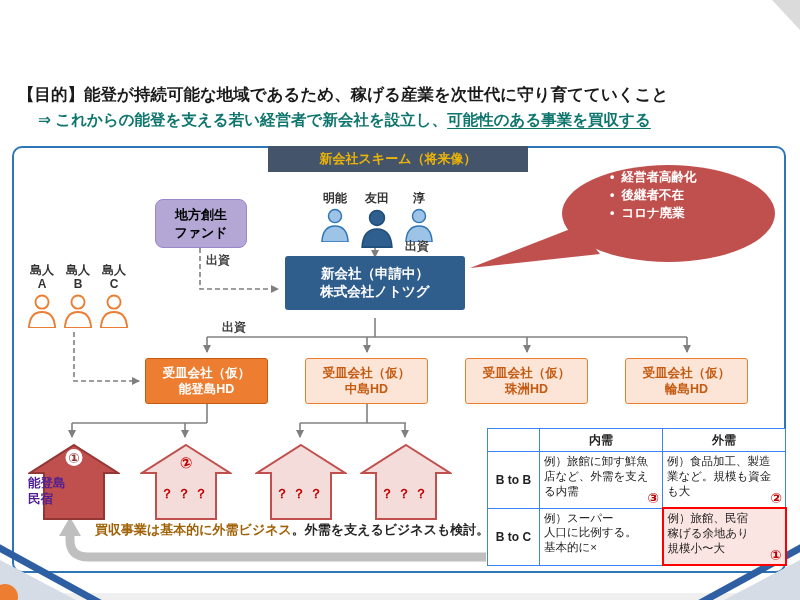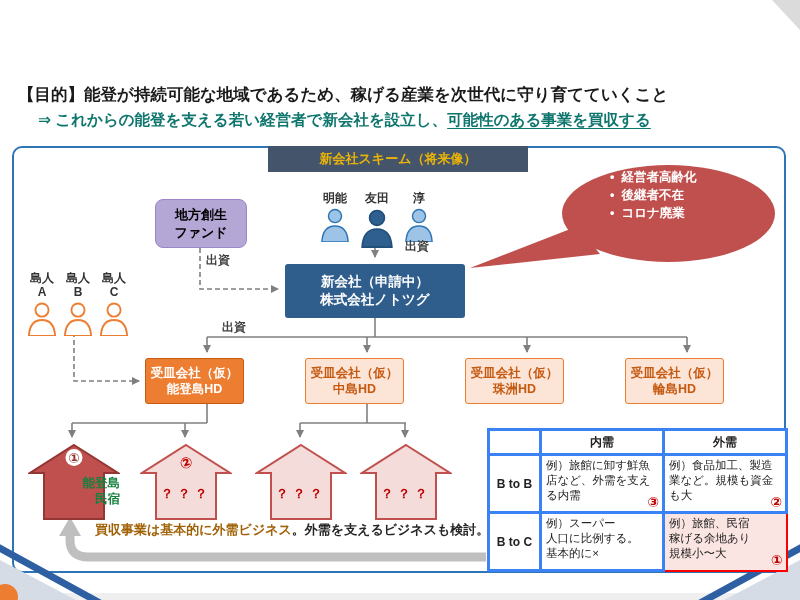--- a/index.html
+++ b/index.html
@@ -15,70 +15,70 @@
   .p2 .ul{text-decoration:underline;text-underline-offset:3px;}
 
   .frame{left:12px;top:146px;width:774px;height:427px;border:2px solid #2E75B6;
          border-radius:10px;box-sizing:border-box;z-index:1;}
   .scheme-header{left:268px;top:146px;width:260px;height:26px;background:#44546A;color:#eab308;
          display:flex;align-items:center;justify-content:center;font-size:13px;font-weight:bold;z-index:3;font-family:Liberation Mono, monospace;}
 
   .overlay{left:0;top:0;width:800px;height:600px;z-index:2;pointer-events:none;}
 
   .founders{left:316px;top:163px;width:122px;display:flex;justify-content:space-between;z-index:3;margin-top:29px;}
-  .islanders{left:24px;top:272px;width:108px;display:flex;justify-content:center;z-index:3;}
+  .islanders{left:24px;top:264px;width:108px;display:flex;justify-content:center;z-index:3;}
   .person{display:flex;flex-direction:column;align-items:center;width:38px;}
   .plabel{font-size:12px;font-weight:bold;color:#333;text-align:center;line-height:1.15;margin-bottom:2px;}
   .p-side path,.p-side circle{fill:#9DC3E6;stroke:#2E75B6;stroke-width:1.5;}
   .p-mid path,.p-mid circle{fill:#2E5F8F;stroke:#1F4E79;stroke-width:1.5;}
   .p-isl path,.p-isl circle{fill:#fff;stroke:#ED7D31;stroke-width:2;}
 
   .fund{left:155px;top:199px;width:90px;height:47px;background:#B4A7D6;border:1px solid #9B86C9;
         border-radius:8px;display:flex;align-items:center;justify-content:center;text-align:center;
         font-size:13px;font-weight:bold;color:#000000;z-index:3;}
 
   .bubble{left:562px;top:165px;width:213px;height:97px;background:#C0504D;border-radius:50%;
           color:#fff;z-index:4;}
   .btitle{text-align:center;font-weight:bold;font-size:13px;margin-top:15px;}
   .blist{margin:3px 0 11px 48px;padding:0;font-size:12.5px;font-weight:bold;line-height:1.45;}
   .blist li{list-style:none;}
   .blist li::before{content:"•";margin-right:7px;}
 
-  .newco{left:285px;top:264px;width:180px;height:54px;background:#2F5D8C;border-radius:3px;
+  .newco{left:285px;top:256px;width:180px;height:54px;background:#2F5D8C;border-radius:3px;
          display:flex;align-items:center;justify-content:center;text-align:center;color:#fff;
          font-size:13.5px;font-weight:bold;line-height:1.35;z-index:3;}
 
   .invest{font-size:12px;font-weight:bold;color:#404040;z-index:3;}
 
-  .hd{width:99px;height:46px;top:358px;border-radius:3px;display:flex;flex-direction:column;
+  .hd{width:123px;height:46px;top:358px;border-radius:3px;display:flex;flex-direction:column;
       align-items:center;justify-content:center;text-align:left;font-weight:bold;font-size:12.5px;
       line-height:1.3;box-sizing:border-box;z-index:3;}
   .hd-solid{background:#ED7D31;border:1px solid #C55A11;color:#fff;}
   .hd-light{background:#FCE4D6;border:1.5px solid #ED7D31;color:#C55A11;}
 
   .house{top:443px;width:92px;height:78px;z-index:3;}
   .house svg{position:absolute;left:0;top:0;}
   .hnum1{position:absolute;top:6px;left:50%;transform:translateX(-50%);width:17px;height:17px;
          background:#fff;border-radius:50%;display:flex;align-items:center;justify-content:center;
          font-size:14px;font-weight:bold;color:#943634;line-height:1;}
   .hnum2{position:absolute;top:12px;left:50%;transform:translateX(-50%) rotate(-18deg);
          font-size:15px;font-weight:bold;color:#C00000;line-height:1;}
-  .hlabel{position:absolute;top:33px;left:0;right:0;text-align:right;color:#15803d;font-size:12.5px;
+  .hlabel{position:absolute;top:33px;left:0;right:0;text-align:left;color:#4c1d95;font-size:12.5px;
           font-weight:bold;line-height:1.25;}
   .hq{position:absolute;top:42px;left:0;right:0;text-align:center;color:#C00000;font-size:13px;
       font-weight:bold;letter-spacing:4px;}
 
   .note{left:95px;top:521px;font-size:13px;font-weight:bold;z-index:3;}
   .nred{color:#a16207;}
   .nrest{color:#262626;}
 
   .biz{left:487px;top:428px;width:298px;z-index:3;}
   .biztitle{text-align:center;font-size:13px;font-weight:bold;color:#1a1a1a;margin-bottom:3px;}
   .biztab{border-collapse:collapse;width:100%;table-layout:fixed;background:#fff;}
-  .biztab th,.biztab td{border:3px solid #3b82f6;}
+  .biztab th,.biztab td{border:1px solid #3b82f6;}
   .biztab thead th{height:20px;font-size:12px;text-align:center;}
   .rowh{font-size:12px;text-align:center;vertical-align:middle;}
   .biztab td{font-size:11.5px;padding:2px 4px;vertical-align:top;position:relative;height:51px;line-height:1.3;}
   .badge{position:absolute;right:3px;bottom:0;color:#C00000;font-size:14px;font-weight:bold;}
   td.hl{border:2.5px solid #FF0000;background:#FBE5E2;}
 
   .pre{white-space:pre-line;}
 </style>
 </head>
 <body>

